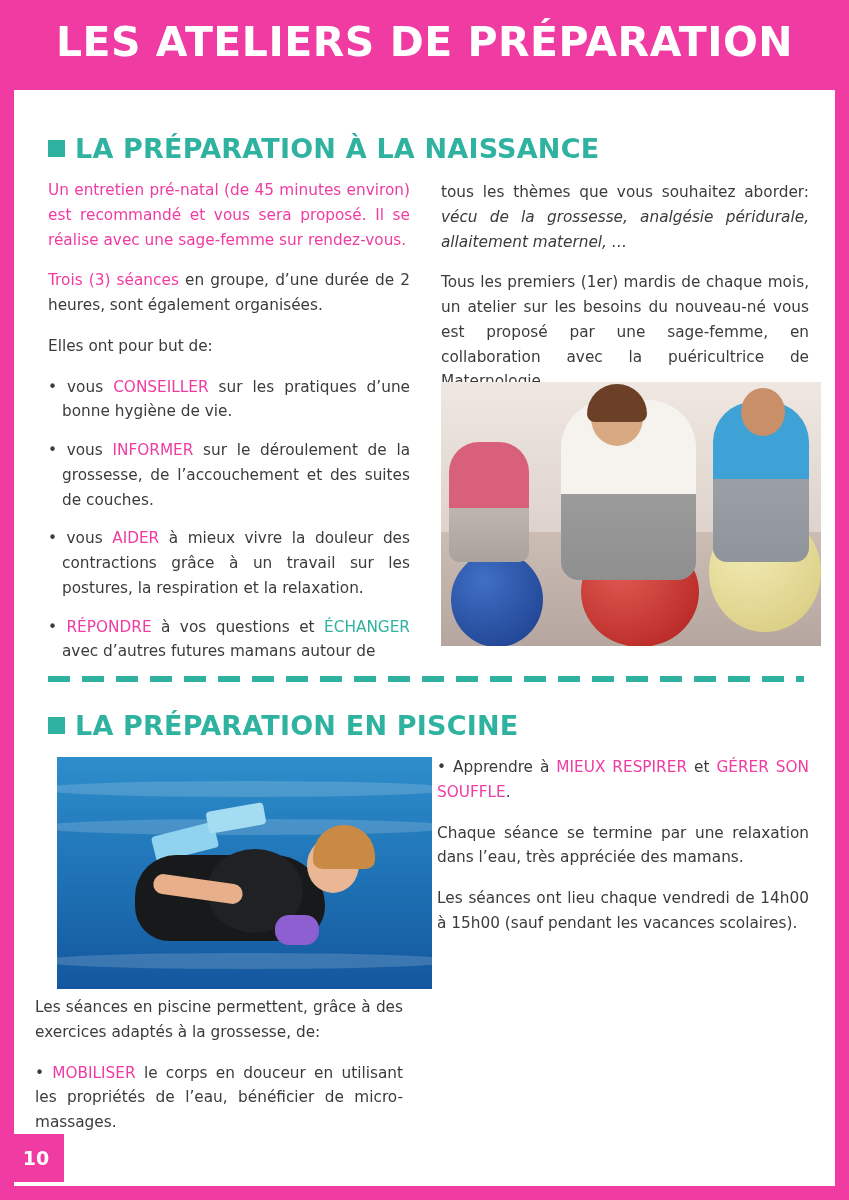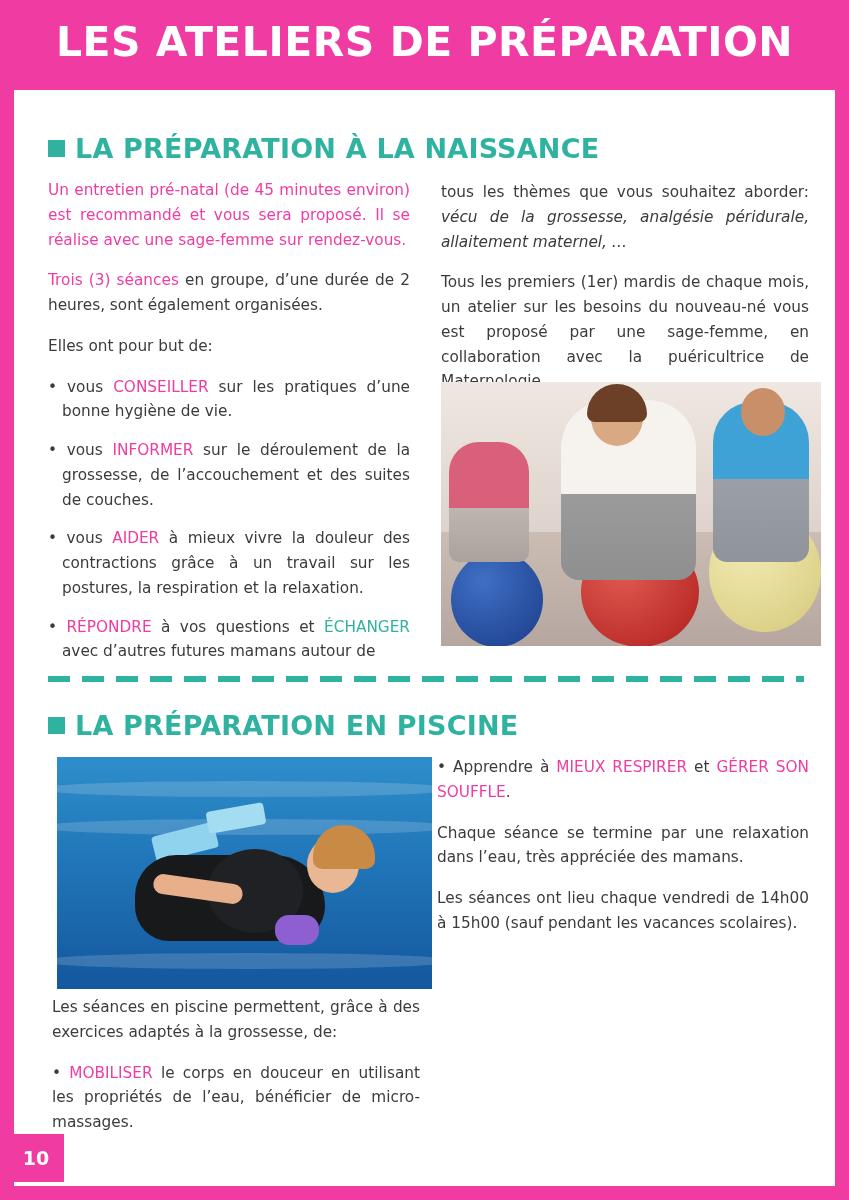--- a/index.html
+++ b/index.html
@@ -313,21 +313,21 @@
     <div class="p2-head"></div>
     <div class="p2-hair"></div>
   </div>
 
   <div class="col" style="left:437px; top:755px; width:372px;">
     <p class="just"><span>• Apprendre à </span><span class="pink">MIEUX RESPIRER</span><span> et </span><span class="pink">GÉRER SON SOUFFLE</span><span>.</span></p>
     <p class="just">Chaque séance se termine par une relaxation dans l’eau, très appréciée des mamans.</p>
     <p class="just">Les séances ont lieu chaque vendredi de 14h00 à 15h00 (sauf pendant les vacances scolaires).</p>
   </div>
 
-  <div class="col" style="left:52px; top:995px; width:368px;">
+  <div class="col" style="left:35px; top:995px; width:368px;">
     <p class="just">Les séances en piscine permettent, grâce à des exercices adaptés à la grossesse, de:</p>
     <p class="just"><span>• </span><span class="pink">MOBILISER</span><span> le corps en douceur en utilisant les propriétés de l’eau, bénéficier de micro-massages.</span></p>
   </div>
 
   <div class="bottom-band"></div>
   <div class="page-number">10</div>
 
 </div>
 
 </body></html>

